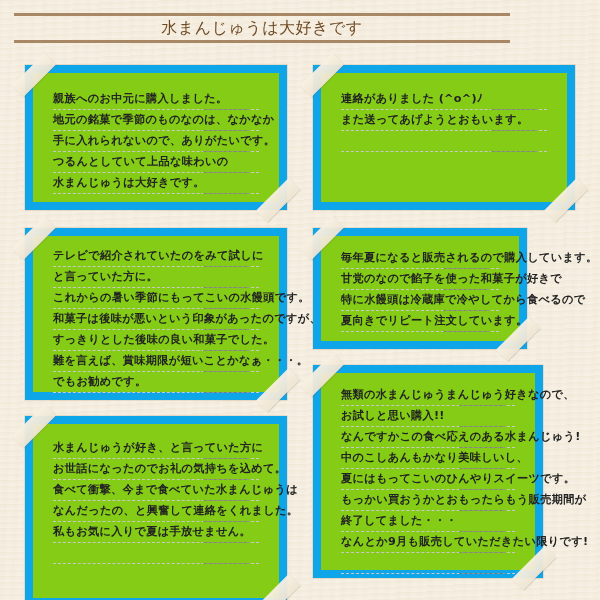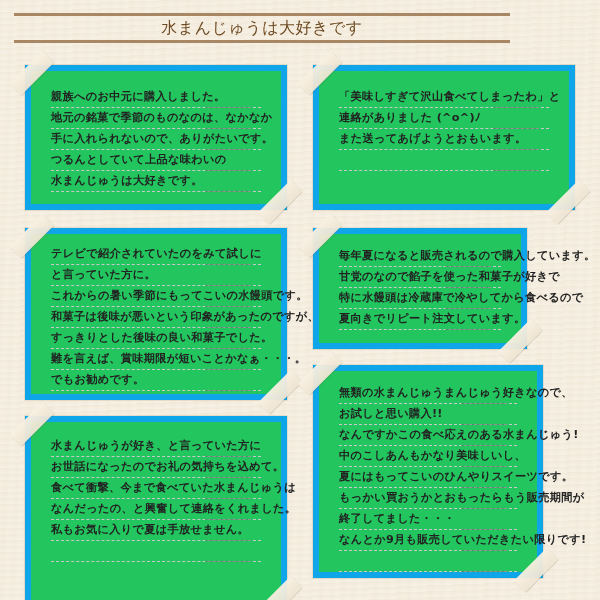--- a/index.html
+++ b/index.html
@@ -34,22 +34,22 @@
       height: 24px;
       line-height: 24px;
       text-align: center;
       font-size: 16px;
       color: #6e4a22;
       letter-spacing: 0.5px;
     }
     .card {
       position: absolute;
       box-sizing: border-box;
-      background: #22c55e;
-      border: 6px solid #0ea5e9;
+      background: #84cc16;
+      border: 8px solid #0ea5e9;
       box-shadow: 0 0 0 0.5px rgba(150,110,70,0.3);
     }
     .tape {
       position: absolute;
       width: 46px;
       height: 16px;
       background: linear-gradient(180deg, rgba(248,240,226,0.95), rgba(238,228,210,0.95));
       box-shadow: 0 1px 1px rgba(120,100,80,0.25);
       transform: rotate(-45deg);
       pointer-events: none;
@@ -104,21 +104,20 @@
     <div class="line">手に入れられないので、ありがたいです。</div>
     <div class="line">つるんとしていて上品な味わいの</div>
     <div class="line">水まんじゅうは大好きです。</div>
   </div>
 </div>
 
 <div class="card" style="left:313px;top:65px;width:262px;height:145px;">
   <div class="tape tl"></div>
   <div class="tape br"></div>
   <div class="card-lines" style="top:16px;">
-    <div class="line">「美味しすぎて沢山食べてしまったわ」と</div>
     <div class="line">連絡がありました (^o^)ﾉ</div>
     <div class="line">また送ってあげようとおもいます。</div>
     <div class="line empty">&nbsp;</div>
   </div>
 </div>
 
 <div class="card" style="left:25px;top:228px;width:262px;height:172px;">
   <div class="tape tl"></div>
   <div class="tape br"></div>
   <div class="card-lines" style="top:10px;">

